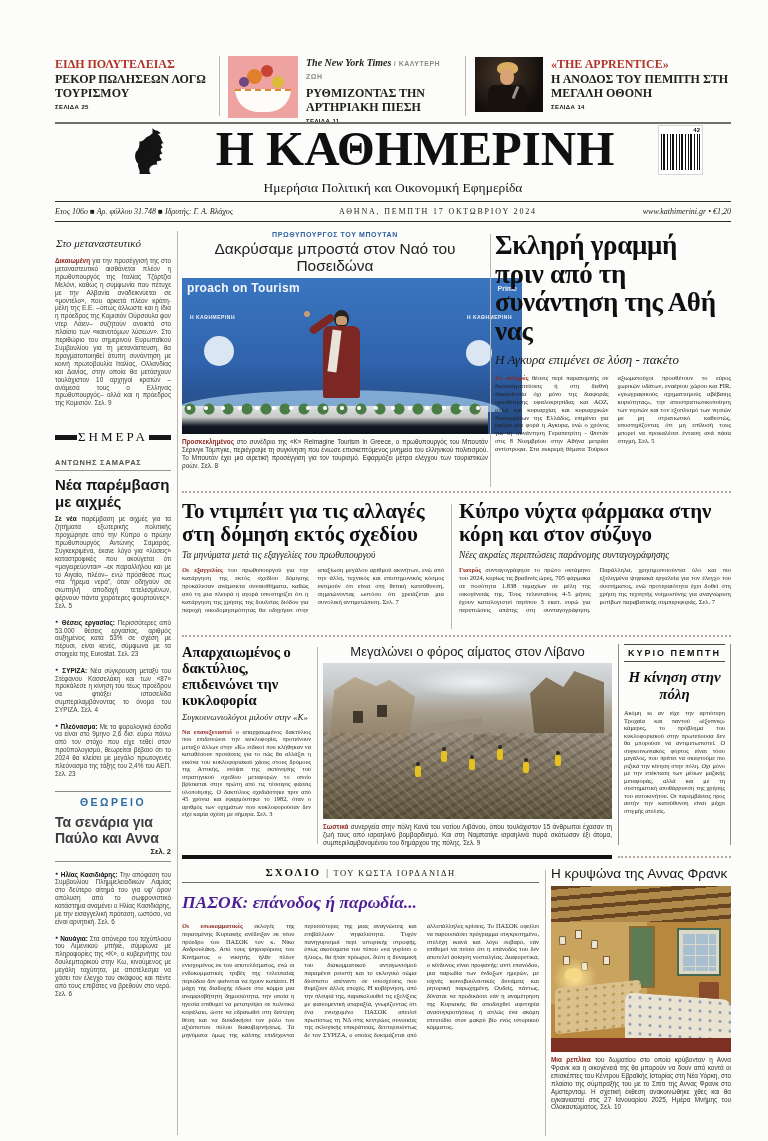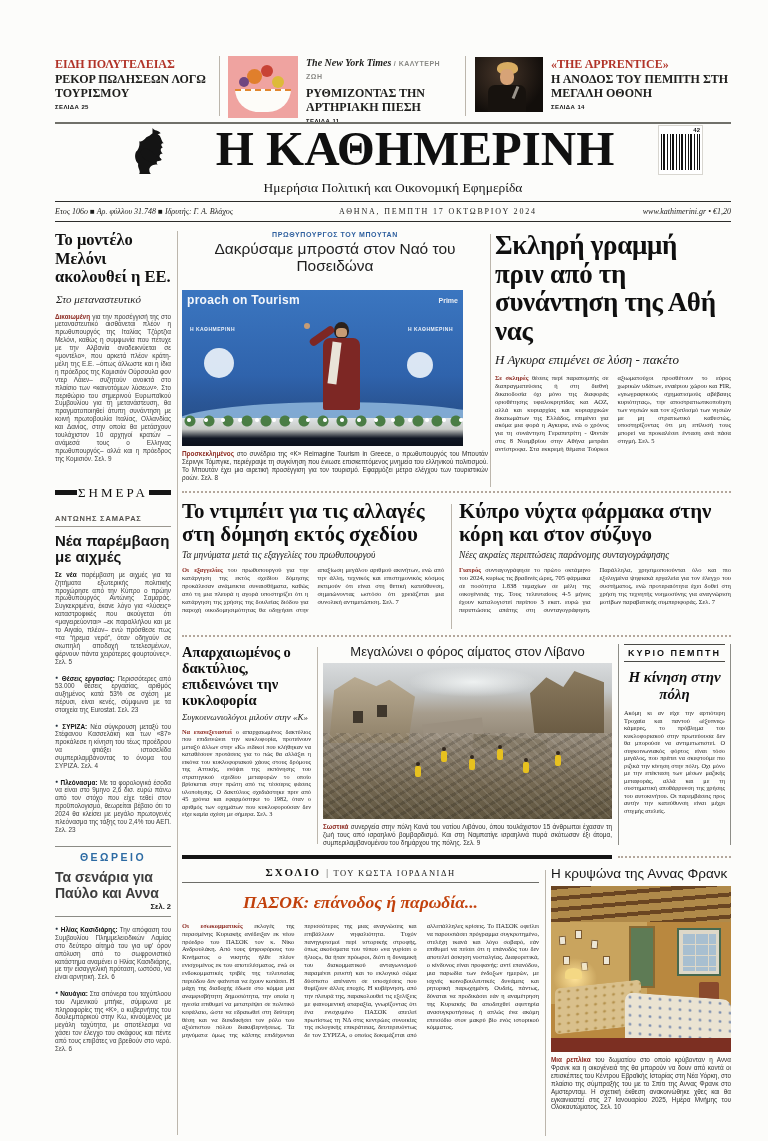--- a/index.html
+++ b/index.html
@@ -89,21 +89,21 @@
   .main{left:182px;top:231px;width:549px;height:910px}
   .photo{position:relative;overflow:hidden}
   .cap{font-size:6.4px;line-height:7.9px;color:#2d2d2b;margin-top:4px}
   .body2{font-family:"Liberation Serif",serif;font-size:6.5px;line-height:7.9px;color:#222;margin-top:6px}
   .cols2{column-count:2;column-gap:9px}
   .cols3{column-count:3;column-gap:10px}
 
   .bhutan{left:0;top:0;width:306px}
   .b-kick{text-align:center;font-weight:700;font-size:7px;letter-spacing:.6px;color:#2e5f9e}
   .b-head{text-align:center;font-weight:500;font-size:15.5px;line-height:17px;color:#1f1f1f;margin-top:2px}
-  .ph-bhutan{width:281px;height:156px;margin-top:16px;
+  .ph-bhutan{width:340px;height:156px;margin-top:4px;
              background:linear-gradient(180deg,#3b76c0 0%,#2f63ac 55%,#2a5696 72%,#24497e 100%)}
   .bh-banner{left:5px;top:3px;font-weight:700;font-size:12px;color:#f4f7fb;letter-spacing:.3px}
   .bh-prime{right:5px;top:7px;font-weight:700;font-size:7px;color:#e8edf4}
   .bh-logo{font-weight:700;font-size:5px;letter-spacing:.5px;color:#fff;opacity:.9}
   .l1{left:8px;top:36px}.l2{right:10px;top:36px}
   .bh-circle{border-radius:50%;background:#e9f1f8;opacity:.92}
   .c1{left:22px;top:58px;width:30px;height:30px}
   .c2{right:30px;top:62px;width:26px;height:26px}
   .bh-wave{left:-10px;top:112px;width:330px;height:22px;background:#8fb9de;opacity:.85;
            border-radius:50% 50% 0 0/100% 100% 0 0}
@@ -168,21 +168,21 @@
   .ky-body{font-family:"Liberation Serif",serif;font-size:6.3px;line-height:7.5px;margin-top:6px;color:#222}
 
   .blackbar{left:0;top:624px;width:430px;height:4px;background:#141414}
   .d3{left:436px;top:625px;width:113px}
 
   .sxolio{left:0;top:635px;width:357px}
   .sx-head{display:flex;justify-content:center;align-items:baseline;gap:5px;border-bottom:1px solid #6d6d68;padding-bottom:4px}
   .sx-t{font-weight:700;font-size:11px;letter-spacing:2px;color:#111}
   .sx-sep{color:#8a8a86;font-size:9px}
   .sx-by{font-size:8.5px;letter-spacing:1.5px;color:#222}
-  .sx-title{text-align:center;font-style:italic;font-weight:700;font-size:17.5px;margin-top:9px;color:#c2410c}
+  .sx-title{text-align:left;font-style:italic;font-weight:700;font-size:17.5px;margin-top:9px;color:#4c1d95}
   .sx-body{font-family:"Liberation Serif",serif;font-size:6.4px;line-height:7.8px;margin-top:9px;color:#222}
   .vr5{left:363px;top:639px;height:266px}
 
   .annefrank{left:369px;top:635px;width:180px}
   .af-head{font-weight:500;font-size:13.5px;color:#161616}
   .ph-room{width:180px;height:166px;margin-top:5px;background:#b9883f}
   .rm-ceiling{left:0;top:0;width:180px;height:36px;
       background:repeating-linear-gradient(175deg,#6a4522 0 4px,#b08a4a 4px 11px)}
   .rm-wall-left{left:0;top:36px;width:96px;height:82px;background:#c9a45e}
   .pic{position:absolute;width:7px;height:9px;background:#ece6d7;border:1px solid #7c5a2e}
@@ -258,21 +258,20 @@
   </div>
   <div class="abs mast-sub">Ημερήσια Πολιτική και Οικονομική Εφημερίδα</div>
 
   <div class="abs dateline">
     <span class="dl-l">Ετος 106ο ■ Αρ. φύλλου 31.748 ■ Ιδρυτής: Γ. Α. Βλάχος</span>
     <span class="dl-c">ΑΘΗΝΑ, ΠΕΜΠΤΗ 17 ΟΚΤΩΒΡΙΟΥ 2024</span>
     <span class="dl-r">www.kathimerini.gr • €1,20</span>
   </div>
 
   <aside class="abs rail">
-    <h2 class="r-head">Το μοντέλο Μελόνι ακολουθεί η ΕΕ.</h2>
     <div class="r-sub">Στο μεταναστευτικό</div>
     <p class="r-body just"><b class="ldn">Δικαιωμένη</b>
       <span>για την προσέγγισή της στο μεταναστευτικό αισθάνεται πλέον η πρωθυπουργός της Ιταλίας Τζόρτζια Μελόνι, καθώς η συμφωνία που πέτυχε με την Αλβανία αναδεικνύεται σε «μοντέλο», που αρκετά πλέον κράτη-μέλη της Ε.Ε. –όπως άλλωστε και η ίδια η πρόεδρος της Κομισιόν Ούρσουλα φον ντερ Λάιεν– συζητούν ανοικτά στο πλαίσιο των «καινοτόμων λύσεων». Στο περιθώριο του σημερινού Ευρωπαϊκού Συμβουλίου για τη μετανάστευση, θα πραγματοποιηθεί άτυπη συνάντηση με κοινή πρωτοβουλία Ιταλίας, Ολλανδίας και Δανίας, στην οποία θα μετάσχουν τουλάχιστον 10 αρχηγοί κρατών –ανάμεσά τους ο Ελληνας πρωθυπουργός– αλλά και η πρόεδρος της Κομισιόν. Σελ. 9</span></p>
 
     <div class="simera">
       <span class="sbar"></span>
       <span class="stxt">ΣΗΜΕΡΑ</span>
       <span class="sbar"></span>
     </div>
     <div class="r-kicker">ΑΝΤΩΝΗΣ ΣΑΜΑΡΑΣ</div>

